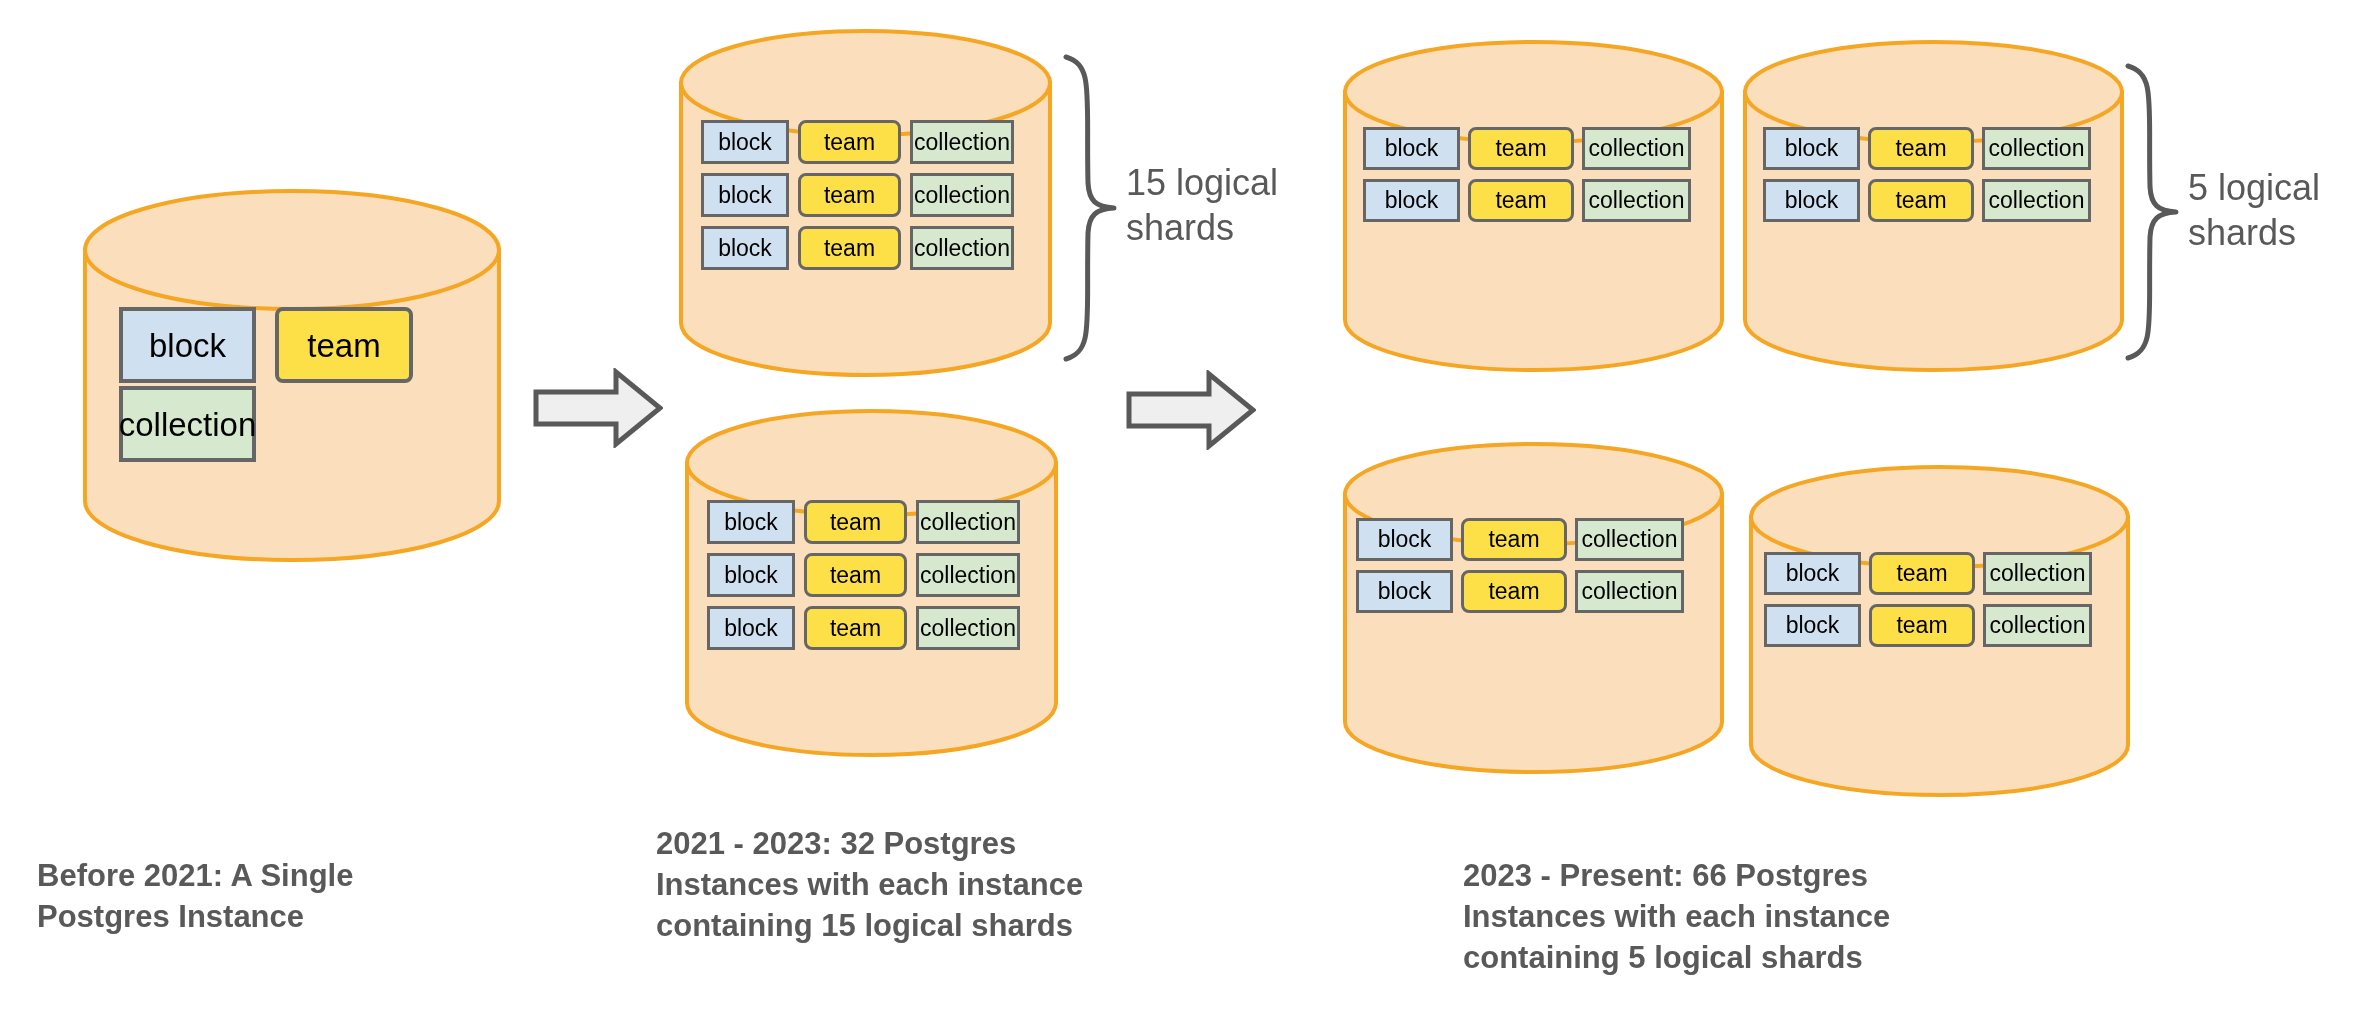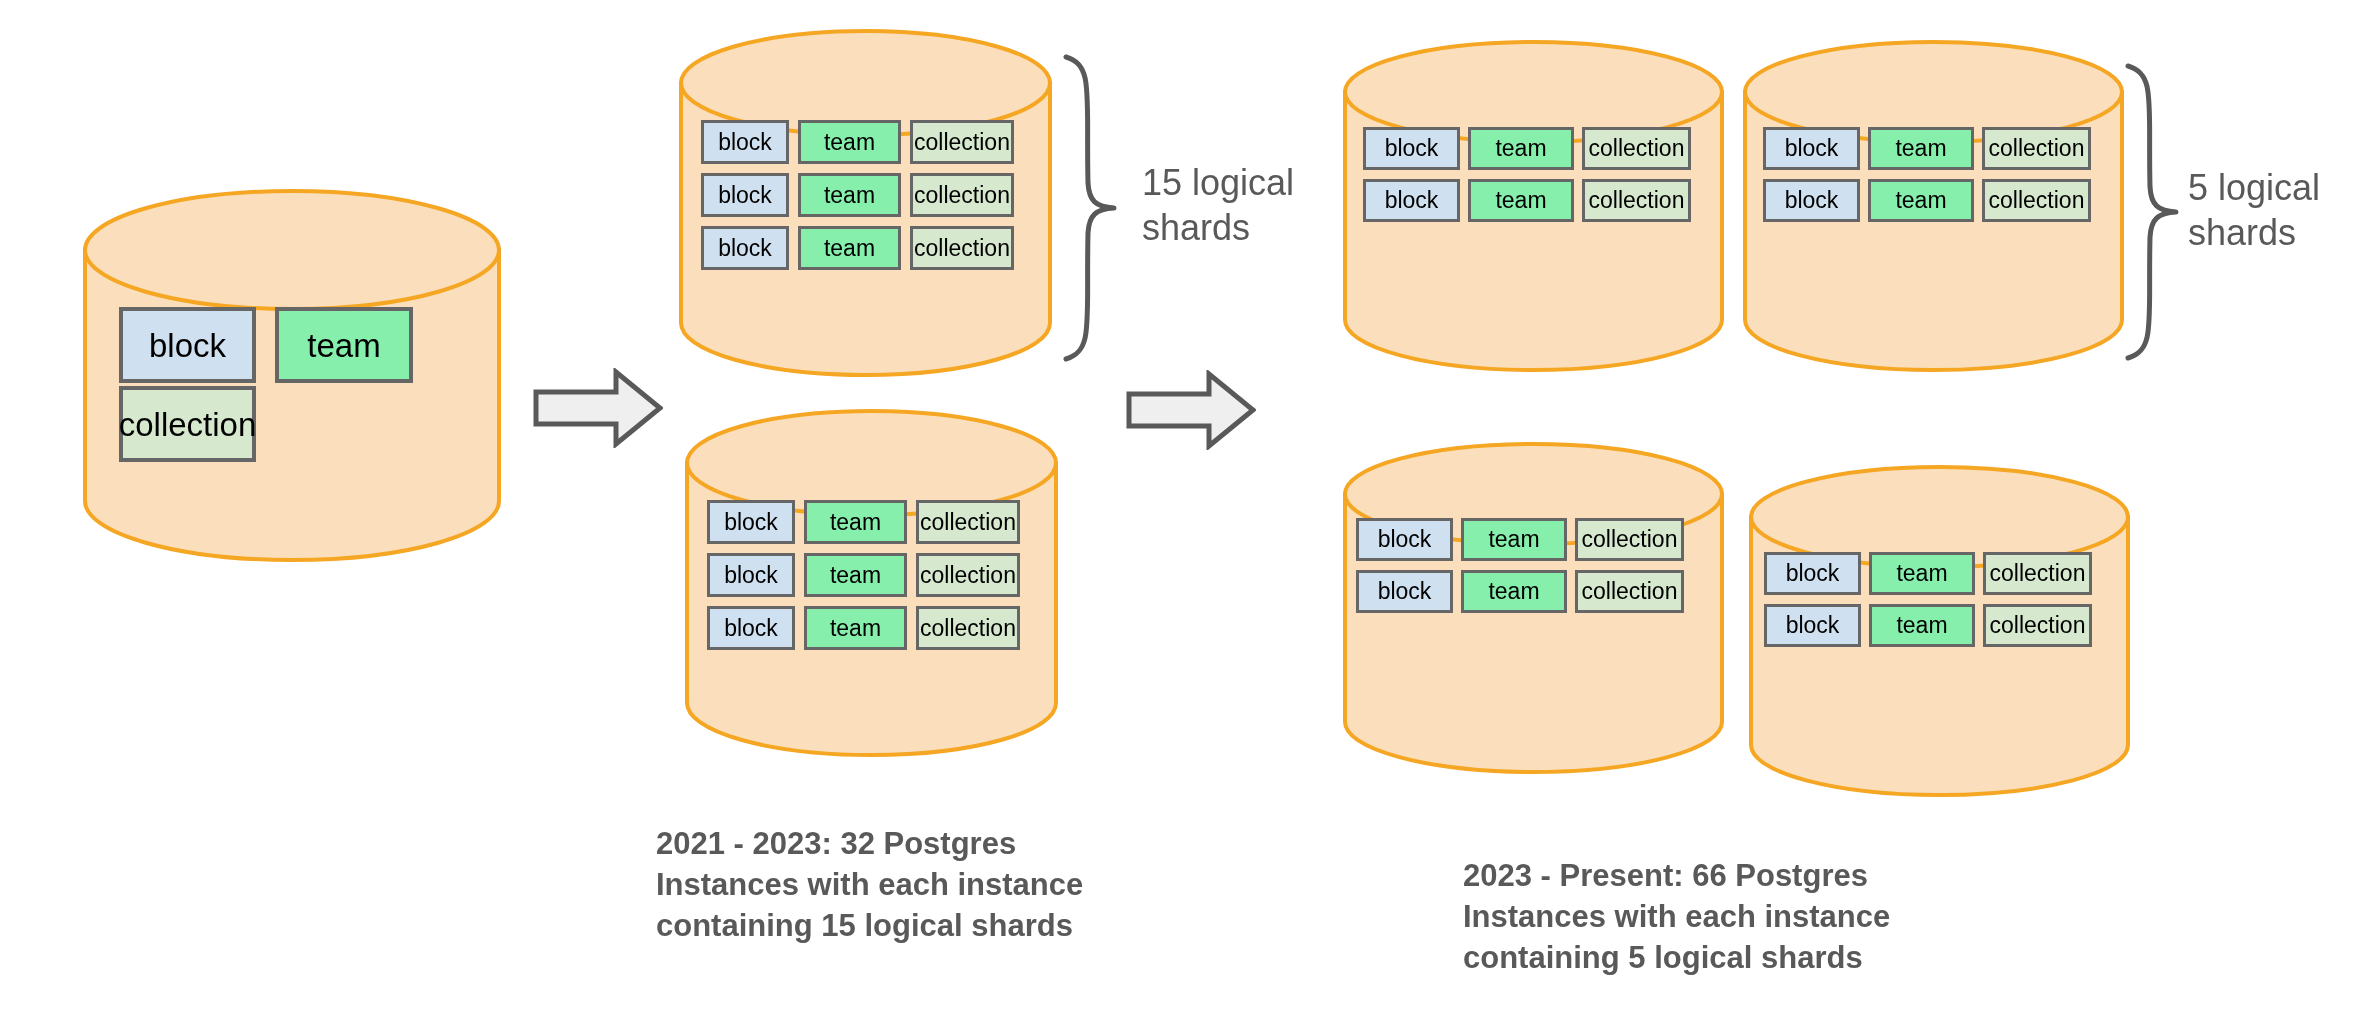--- a/index.html
+++ b/index.html
@@ -52,21 +52,21 @@
     display: flex;
     align-items: center;
     justify-content: center;
     font-size: 23px;
     line-height: 1;
     color: #000000;
     white-space: nowrap;
     font-family: "Liberation Sans", sans-serif;
   }
   .shard.block      { background: #cfe0f0; }
-  .shard.team       { background: #86efac; }
+  .shard.team       { background: #fde047; border-radius: 8px; }
   .shard.collection { background: #d6e8ce; }
 
   
   .shard.big {
     font-size: 33px;
     border-width: 4px;
   }
 
   
   .arrow {
@@ -111,20 +111,22 @@
       <div class="shard-row" style="position:absolute; left:37px; top:119px;">
         <div class="shard big block" style="width:137px; height:76px;">block</div>
         <div class="shard big team" style="width:138px; height:76px; margin-left:19px;">team</div>
       </div>
       <div class="shard-row" style="position:absolute; left:37px; top:198px;">
         <div class="shard big collection" style="width:137px; height:76px;">collection</div>
       </div>
     </div>
   </div>
 
+  <div class="caption" style="left:37px; top:856px; width:420px;">Before 2021: A Single
+Postgres Instance</div>
 
   <div class="arrow" style="left:533px; top:368px; width:130px; height:80px;">
     <svg viewBox="0 0 130 80" width="130" height="80">
       <path d="M3,24 L83,24 L83,4 L127,40 L83,76 L83,56 L3,56 Z" fill="#efefef" stroke="#595959" stroke-width="5" stroke-linejoin="miter"></path>
     </svg>
   </div>
 
   <div class="cylinder" style="left:678px; top:28px; width:375px; height:350px;">
     <svg class="cyl-svg" viewBox="0 0 375 350" preserveAspectRatio="none">
       <path d="M3,55 L3,295 A184.5,52 0 0 0 372,295 L372,55 Z" fill="#fbdfbd" stroke="#f5a623" stroke-width="4"></path>
@@ -173,21 +175,21 @@
     </div>
   </div>
 
   <div class="brace" style="left:1056px; top:53px; width:62px; height:310px;">
     <svg viewBox="0 0 62 310" width="62" height="310">
       <path d="M10,4 C38,12 30,40 32,130 C33,148 40,154 58,155
                C40,156 33,162 32,180 C30,270 38,298 10,306" fill="none" stroke="#595959" stroke-width="5" stroke-linecap="round" stroke-linejoin="round"></path>
     </svg>
   </div>
 
-  <div class="brace-label" style="left:1126px; top:160px; width:220px;margin-left:16px;">15 logical
+  <div class="brace-label" style="left:1126px; top:160px; width:220px;">15 logical
 shards</div>
 
   <div class="caption" style="left:656px; top:824px; width:600px;">2021 - 2023: 32 Postgres
 Instances with each instance
 containing 15 logical shards</div>
 
   <div class="arrow" style="left:1126px; top:370px; width:130px; height:80px;">
     <svg viewBox="0 0 130 80" width="130" height="80">
       <path d="M3,24 L83,24 L83,4 L127,40 L83,76 L83,56 L3,56 Z" fill="#efefef" stroke="#595959" stroke-width="5" stroke-linejoin="miter"></path>
     </svg>

